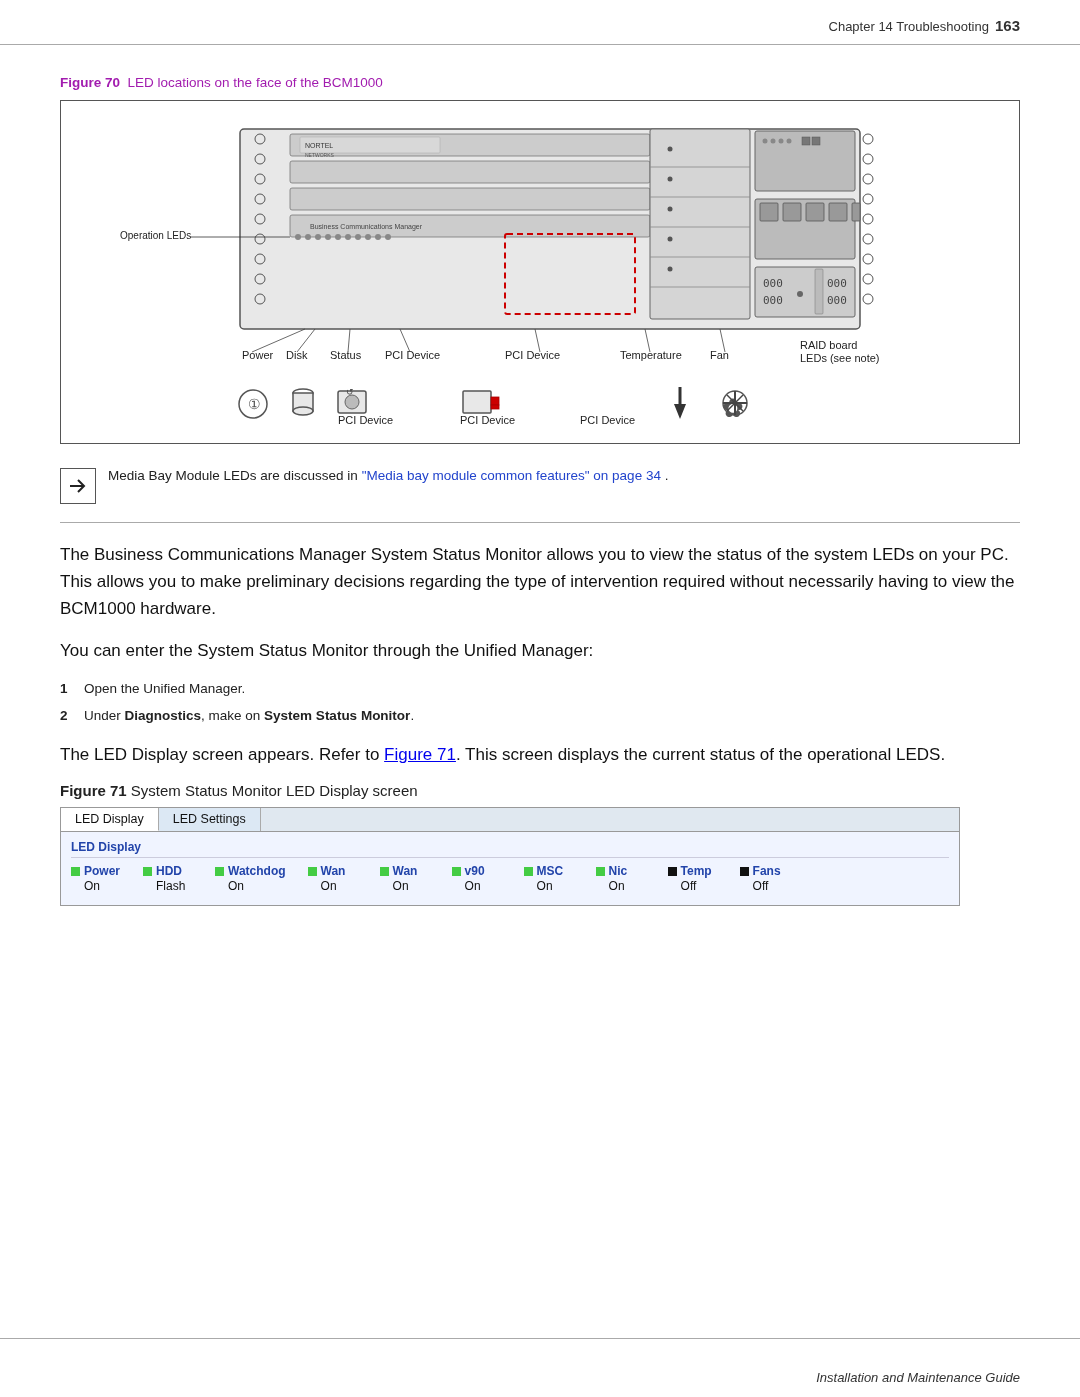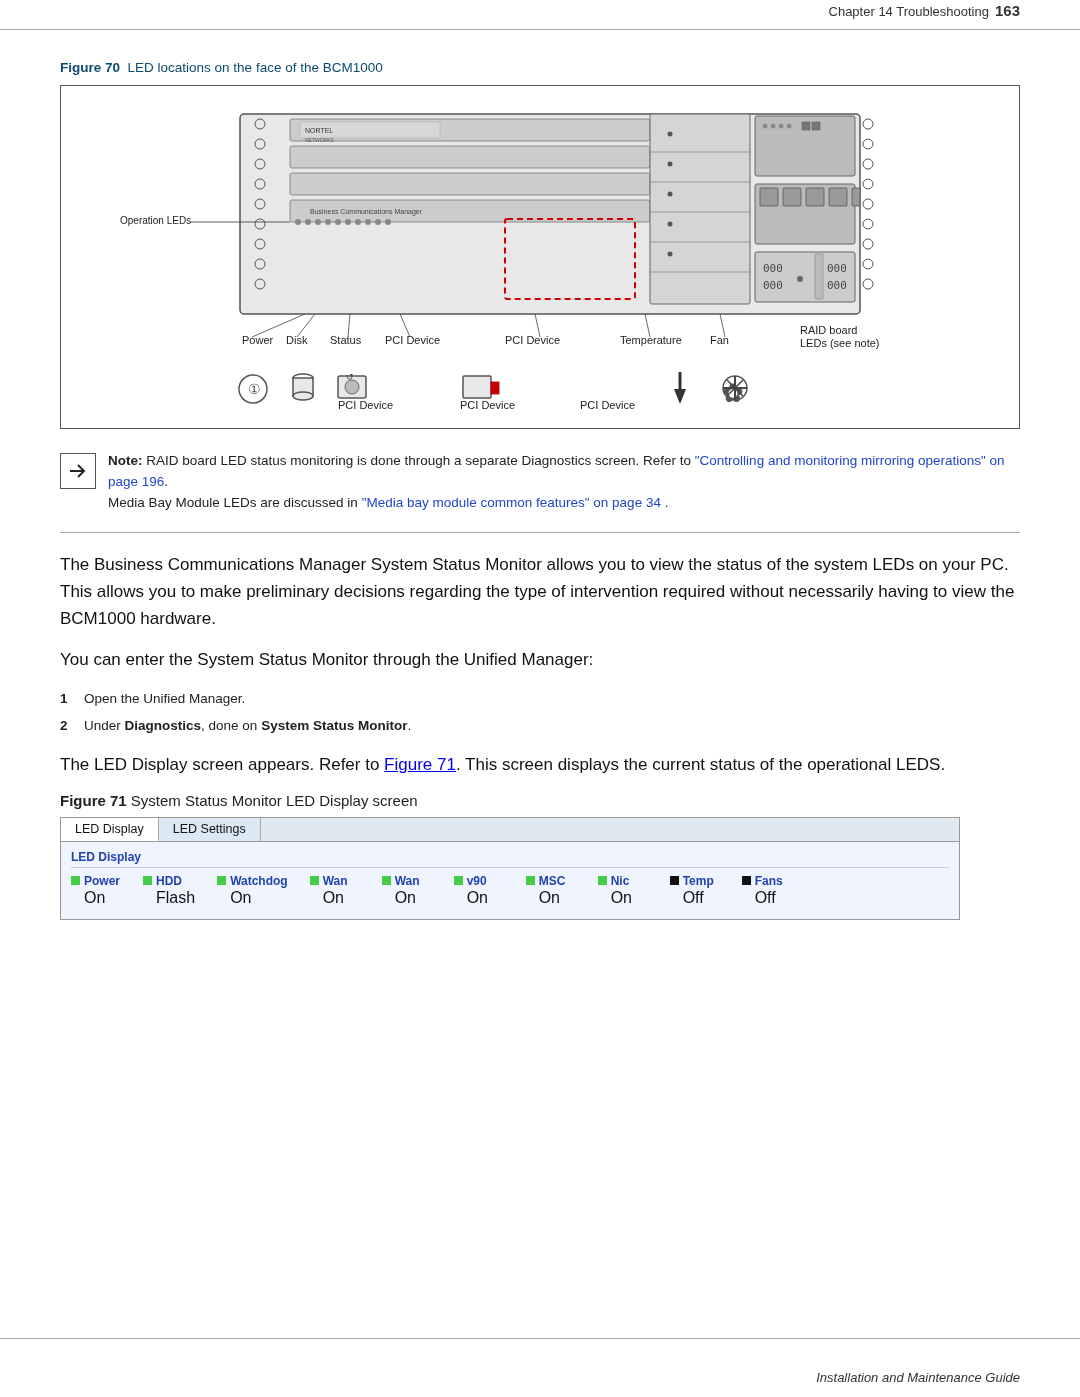--- a/index.html
+++ b/index.html
@@ -11,21 +11,21 @@
       font-size: 14px;
       color: #222;
       position: relative;
     }
 
     
     .page-header {
       display: flex;
       justify-content: flex-end;
       align-items: flex-start;
-      padding: 2px 60px 10px 60px;
+      padding: 17px 60px 10px 60px;
       border-bottom: 1px solid #aaa;
     }
     .page-header-text {
       font-size: 13px;
       color: #333;
     }
     .page-header-text .page-num {
       font-weight: bold;
       font-size: 15px;
       margin-left: 6px;
@@ -33,21 +33,21 @@
 
     
     .content {
       padding: 30px 60px 40px 60px;
     }
 
     
     .figure-caption {
       font-size: 13.5px;
       margin-bottom: 10px;
-      color: #0c4a6e;
+      color: #a21caf;
     }
     .figure-caption strong {
       font-weight: bold;
     }
 
     
     .diagram-box {
       border: 1.5px solid #555;
       padding: 18px 14px 14px 14px;
       margin-bottom: 22px;
@@ -197,21 +197,21 @@
       flex-shrink: 0;
     }
     .led-dot.green { background: #44cc44; }
     .led-dot.black { background: #111; }
     .led-name {
       font-size: 12px;
       color: #2244aa;
       font-weight: bold;
     }
     .led-status {
-      font-size: 16px;
+      font-size: 12px;
       color: #111;
       margin-left: 13px;
     }
 
     
     .page-footer {
       position: absolute;
       bottom: 0;
       left: 0;
       right: 0;
@@ -407,45 +407,40 @@
   </div>
 
   <div class="note-box">
     <div class="note-arrow-icon">
       <svg viewBox="0 0 22 22" fill="none" stroke="#222" stroke-width="2">
         <line x1="3" y1="11" x2="17" y2="11"></line>
         <polyline points="11,5 17,11 11,17"></polyline>
       </svg>
     </div>
     <div class="note-text">
-      <p>
-        <span class="note-bold">Note:</span>
-        <span> RAID board LED status monitoring is done through a separate Diagnostics screen. Refer to </span>
-        <a href="#">"Controlling and monitoring mirroring operations" on page 196</a>.
-      </p>
       <p style="">
         <span>Media Bay Module LEDs are discussed in </span>
         <a href="#">"Media bay module common features" on page 34</a>
         <span>.</span>
       </p>
     </div>
   </div>
 
   <p class="body-para">The Business Communications Manager System Status Monitor allows you to view the status of the system LEDs on your PC. This allows you to make preliminary decisions regarding the type of intervention required without necessarily having to view the BCM1000 hardware.</p>
   <p class="body-para">You can enter the System Status Monitor through the Unified Manager:</p>
 
   <ol class="num-list">
     <li>
       <span class="num">1</span>
       <span>Open the Unified Manager.</span>
     </li>
     <li>
       <span class="num">2</span>
       <span>
-        <span>Under </span><strong>Diagnostics</strong><span>, done on </span><strong>System Status Monitor</strong><span>.</span>
+        <span>Under </span><strong>Diagnostics</strong><span>, make on </span><strong>System Status Monitor</strong><span>.</span>
       </span>
     </li>
   </ol>
 
   <p class="body-para">
     <span>The LED Display screen appears. Refer to </span><a href="#">Figure 71</a><span>. This screen displays the current status of the operational LEDS.</span>
   </p>
 
   <p class="fig71-caption">
     <strong>Figure 71</strong>&nbsp;<span>System Status Monitor LED Display screen</span>

